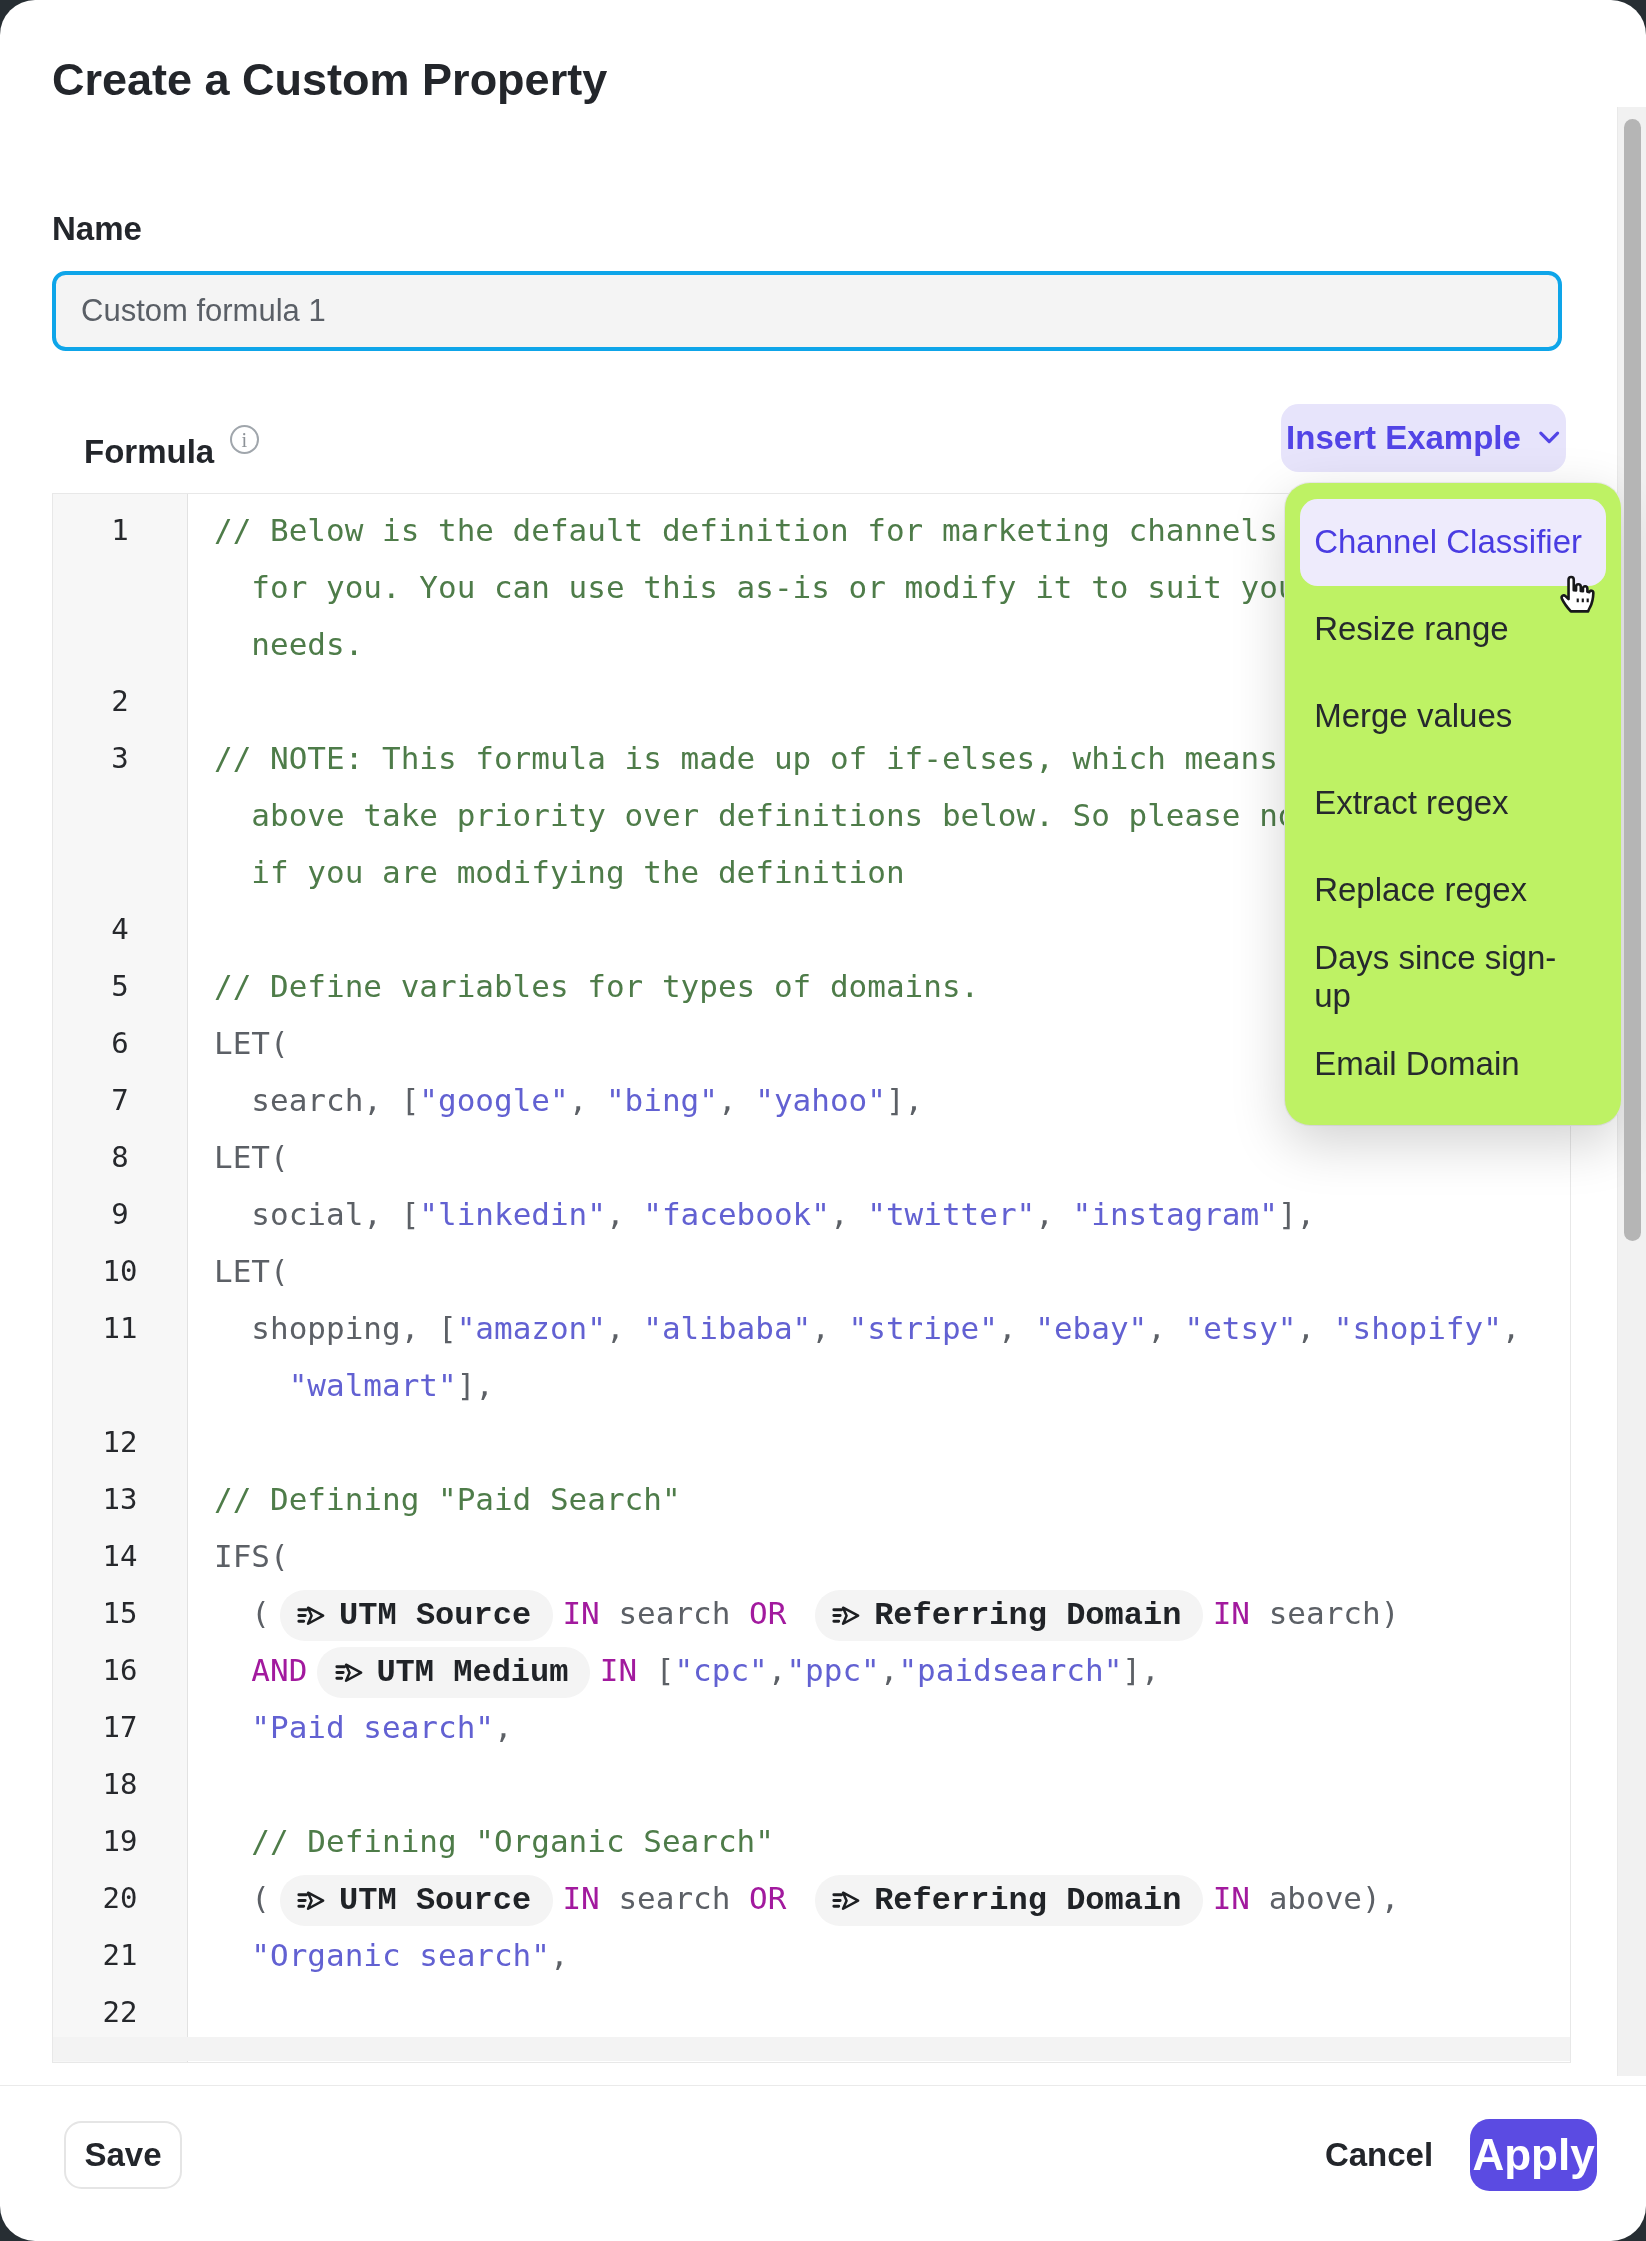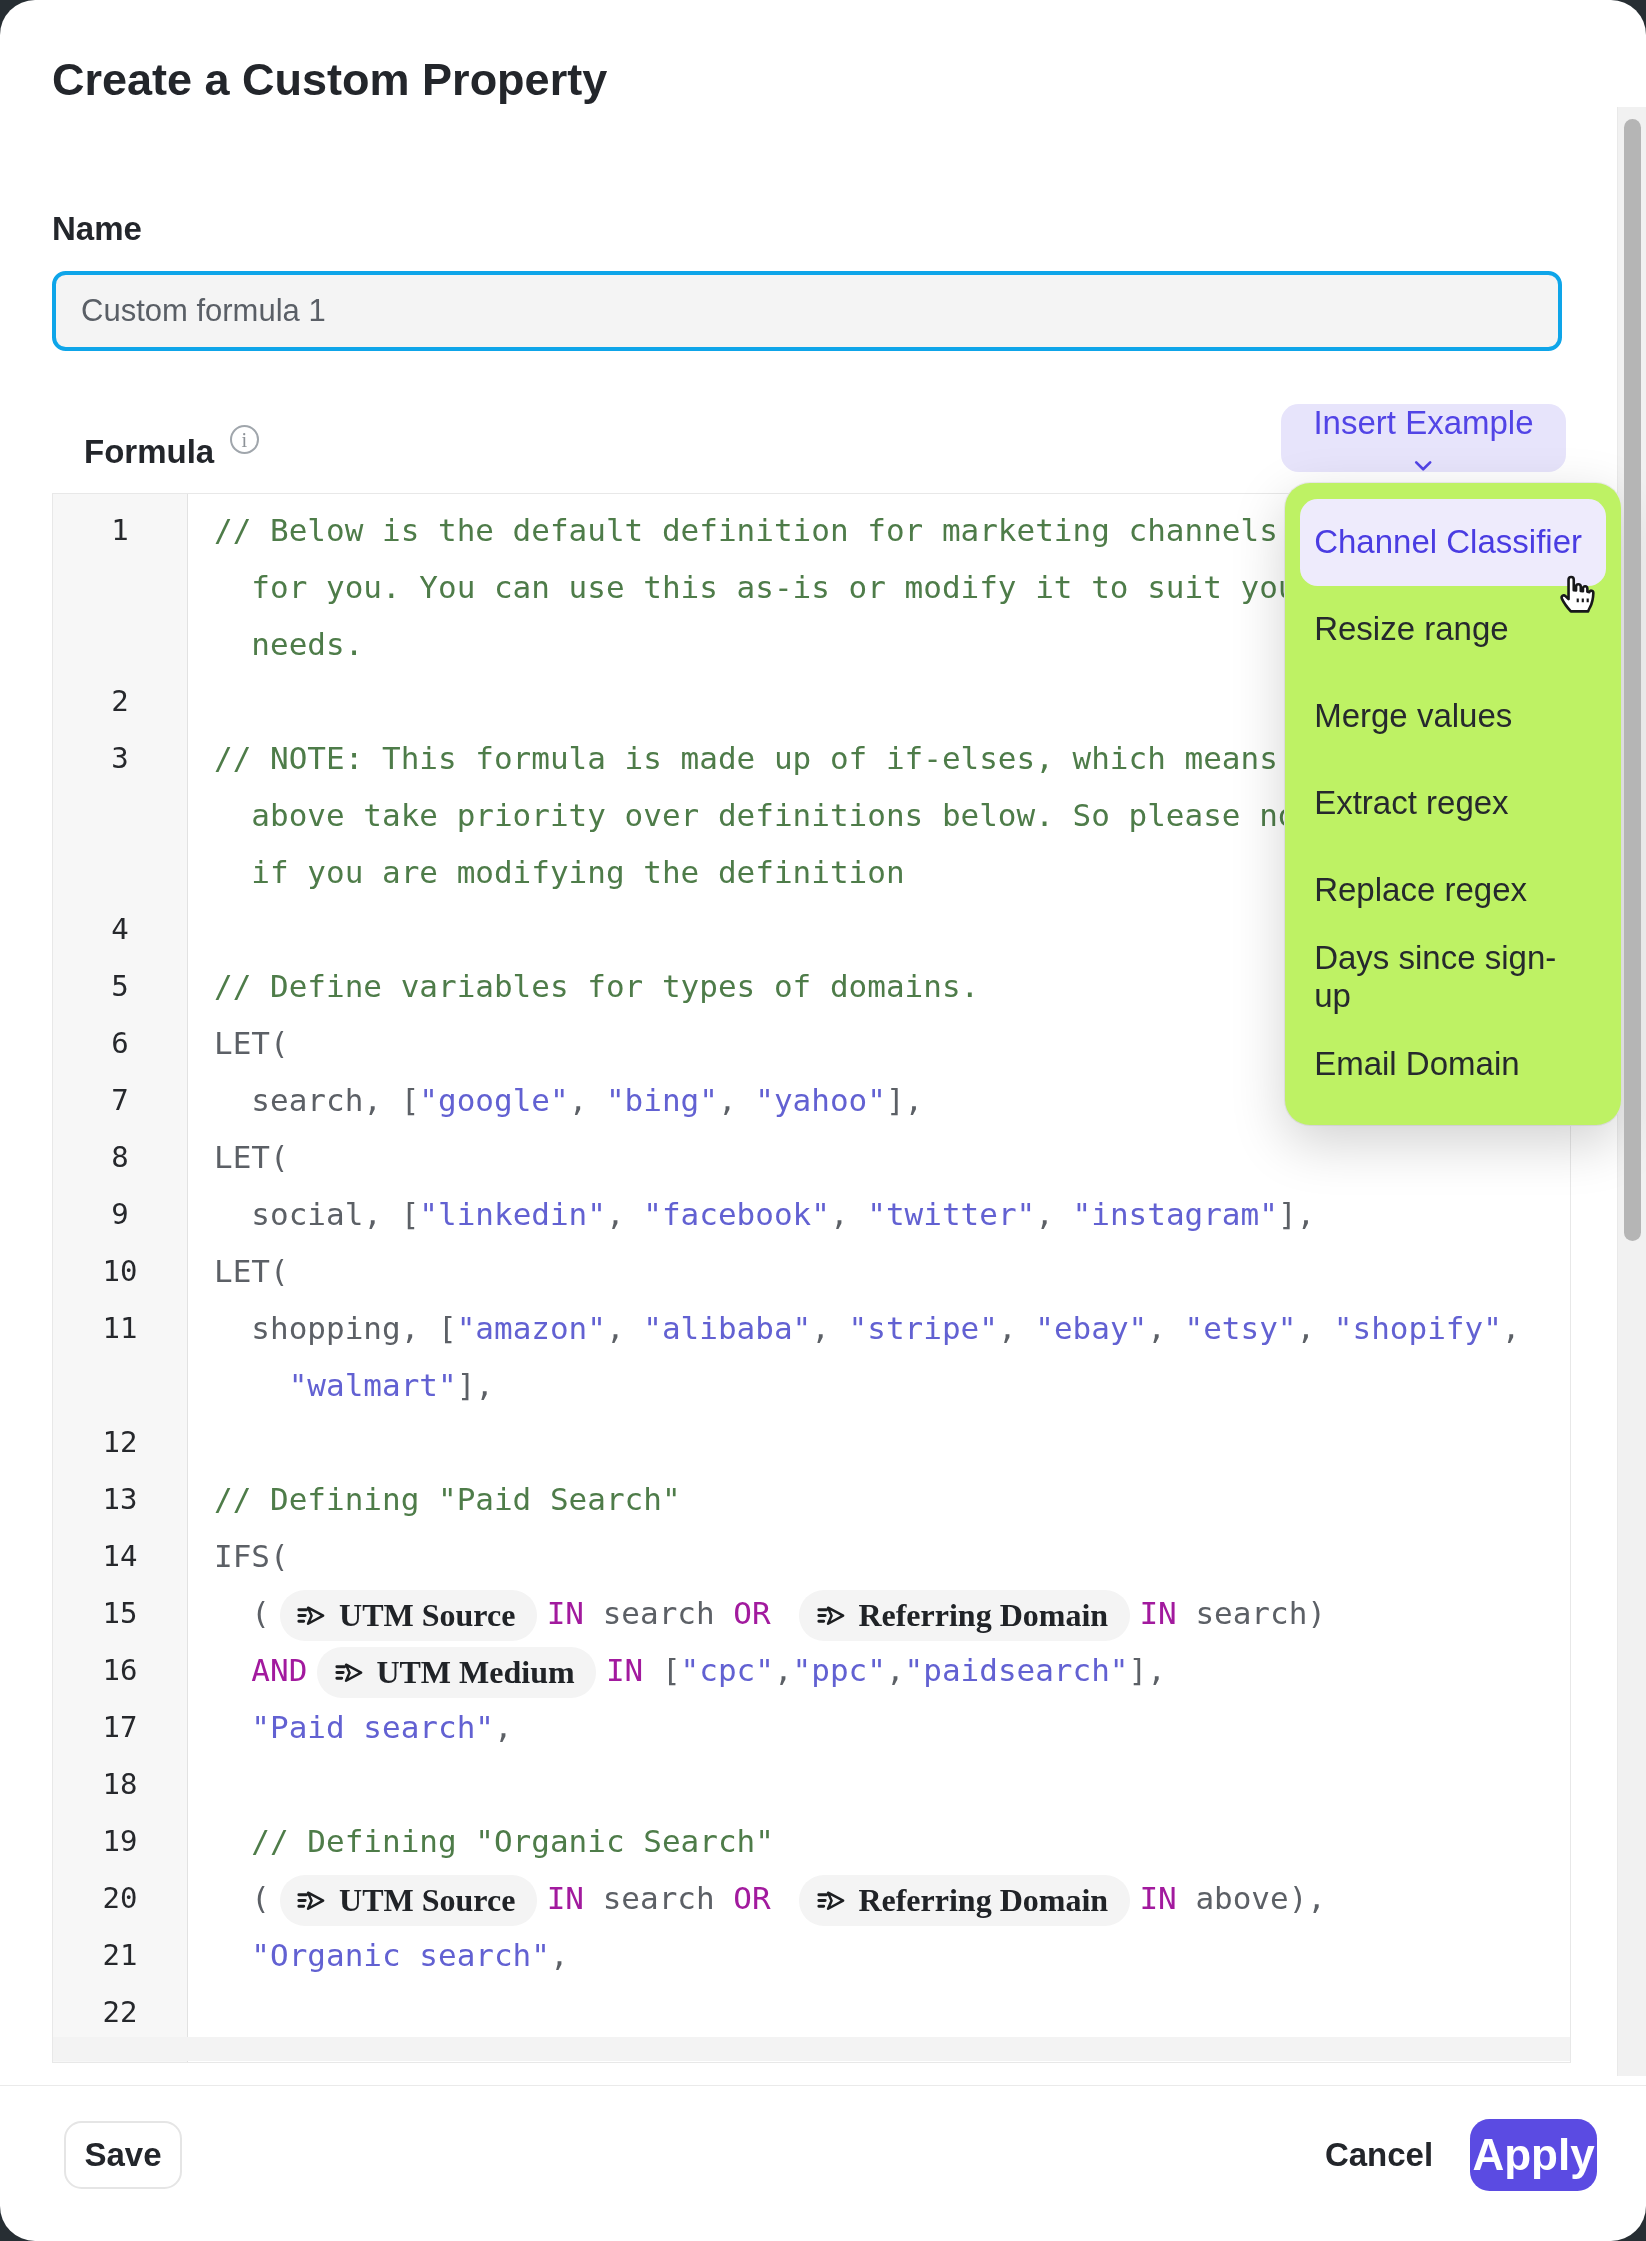--- a/index.html
+++ b/index.html
@@ -12,29 +12,29 @@
   .modal{position:absolute;inset:0;background:#fff;border-radius:35px;overflow:hidden;}
   .title{position:absolute;left:52px;top:54px;font-size:45px;font-weight:700;color:var(--ink);}
   .name-label{position:absolute;left:52px;top:210px;font-size:33px;font-weight:700;color:var(--ink);}
   .name-input{position:absolute;left:52px;top:271px;width:1510px;height:80px;background:#f4f4f4;border:4px solid #0ea5e9;
     border-radius:13.7px;box-sizing:border-box;display:flex;align-items:center;padding-left:25px;font-size:31px;color:#5a5f66;}
   .formula-wrap{position:absolute;left:52px;top:433px;display:flex;align-items:flex-start;gap:15.6px;}
   .formula-label{font-size:33px;font-weight:700;color:var(--ink);line-height:37px;margin-left:32px;}
   .info-icon{width:29px;height:29px;border:2px solid #a0a6ac;border-radius:50%;color:#8d9298;font-size:20.5px;line-height:27px;
     text-align:center;box-sizing:border-box;margin-top:-7.8px;font-family:"Liberation Serif",serif;}
   .insert-btn{position:absolute;left:1281px;top:404px;width:285px;height:68px;background:var(--accent-bg);border-radius:17.6px;
-    color:var(--accent);font-size:33px;font-weight:400;display:flex;align-items:center;justify-content:center;gap:17.6px;cursor:pointer;flex-direction:column;}
+    color:var(--accent);font-size:33px;font-weight:700;display:flex;align-items:center;justify-content:center;gap:17.6px;cursor:pointer;}
   .editor{position:absolute;left:52px;top:493px;width:1519px;height:1570px;border:1px solid #e8e8e8;box-sizing:border-box;display:flex;background:#fff;}
   .gutter{width:135px;background:#f7f7f7;border-right:1px solid #e2e2e2;padding-top:7.8px;box-sizing:border-box;flex:none;}
   .gnum{height:57px;line-height:57px;text-align:center;font-family:"DejaVu Sans Mono",monospace;font-size:29px;color:#26282c;}
   .code{flex:1;padding-top:7.8px;overflow:hidden;font-family:"DejaVu Sans Mono",monospace;font-size:31px;color:var(--plain);}
   .crow{height:57px;line-height:57px;white-space:pre;padding-left:26px;}
   .tk-c{color:var(--comment);} .tk-s{color:var(--string);} .tk-k{color:var(--keyword);} .tk-p{color:var(--plain);}
   .chip{display:inline-flex;align-items:center;gap:11.7px;height:51px;padding:0 21.5px 0 14.6px;background:var(--chip-bg);
-    border-radius:25px;margin:0 9.8px;vertical-align:middle;font-family:Liberation Serif, serif;font-size:32px;
+    border-radius:25px;margin:0 9.8px;vertical-align:middle;font-family:Liberation Mono, monospace;font-size:32px;
     font-weight:700;color:#202327;cursor:pointer;}
   .chip svg{flex:none;}
   .hstrip{position:absolute;left:53px;top:2037px;width:1517px;height:24.4px;background:#f3f3f3;}
   .vtrack{position:absolute;left:1617px;top:107px;width:29px;height:1969px;background:#f1f1f1;border-left:1px solid #e9e9e9;box-sizing:border-box;}
   .vthumb{position:absolute;left:5.9px;top:11.7px;width:17.6px;height:1122px;background:#b5b5b5;border-radius:8.8px;z-index:6;}
   .dropdown{position:absolute;left:1285px;top:483px;width:336px;height:642px;background:#bef264;border-radius:25px;
     box-shadow:0 17.6px 54px rgba(0,0,0,.18),0 0 0 1px #f0f0f0;padding:15.6px 14.6px;box-sizing:border-box;z-index:5;}
   .mitem{height:87px;display:flex;align-items:center;padding:0 14.6px;border-radius:17.6px;font-size:33px;font-weight:500;
     color:#26292d;cursor:pointer;}
   .mitem.active{background:var(--menu-active-bg);color:var(--menu-active-fg);}

